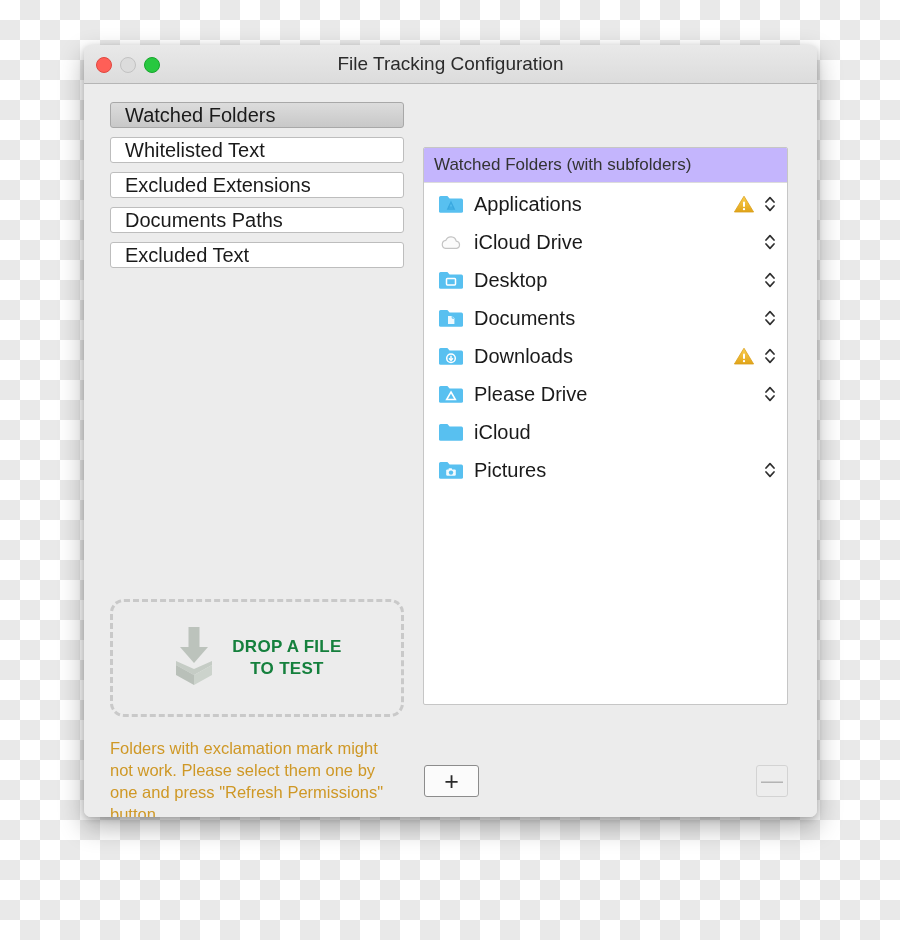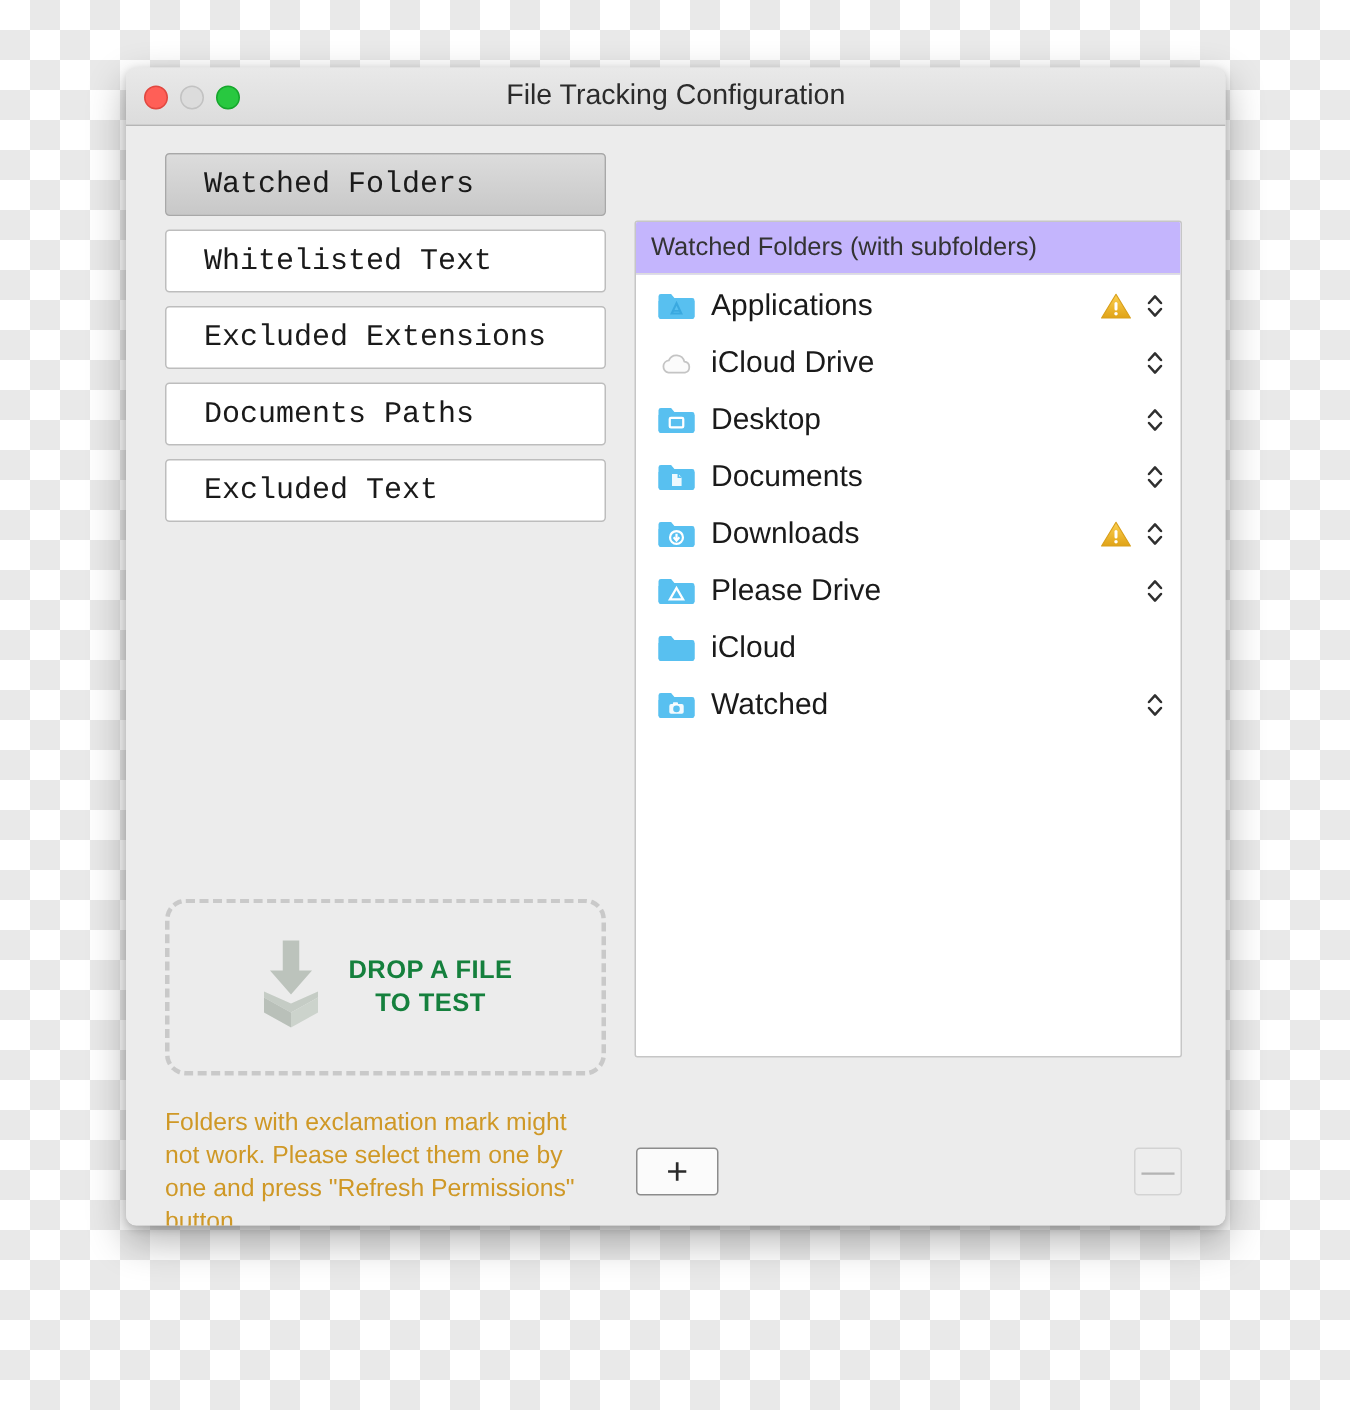--- a/index.html
+++ b/index.html
@@ -73,32 +73,31 @@
   }
 
   
   #sidebar {
     position: absolute;
     left: 26px;
     top: 18px;
     width: 294px;
   }
   .nav-item {
-    height: 42px;
+    height: 26px;
     margin-bottom: 9px;
     border: 1px solid #bdbdbd;
     border-radius: 3px;
     background: #ffffff;
     display: flex;
     align-items: center;
-    padding-left: 25px;
+    padding-left: 14px;
     font-size: 20px;
     color: #1a1a1a;
     box-sizing: border-box;
-    font-family: Liberation Mono, monospace;
   }
   .nav-item.selected {
     background: linear-gradient(to bottom, #dcdcdc 0%, #c8c8c8 100%);
     border-color: #a8a8a8;
   }
 
   
   #dropzone {
     position: absolute;
     left: 26px;
@@ -377,21 +376,21 @@
             <span class="stepper-spacer"></span>
           </div>
           <div class="row">
             <span class="ficon"><svg width="26" height="22" viewBox="0 0 26 22">
                 <path d="M1 4.5 A1.6 1.6 0 0 1 2.6 3 H9.4 L11.6 5.6 H23.4 A1.6 1.6 0 0 1 25 7.2 V18 A1.6 1.6 0 0 1 23.4 19.6 H2.6 A1.6 1.6 0 0 1 1 18 Z" fill="#58c0f0"></path>
                 <path d="M1 7.6 H25 V18 A1.6 1.6 0 0 1 23.4 19.6 H2.6 A1.6 1.6 0 0 1 1 18 Z" fill="#58c0f0"></path>
                 <rect x="8.2" y="10.4" width="9.6" height="6.4" rx="1.2" fill="#ffffff" opacity="0.92"></rect>
                 <rect x="10.6" y="9.2" width="3.4" height="1.8" rx="0.6" fill="#ffffff" opacity="0.92"></rect>
                 <circle cx="13" cy="13.6" r="2.2" fill="#58c0f0"></circle>
               </svg></span>
-            <span class="label">Watched</span>
+            <span class="label">Pictures</span>
             <span class="warn-spacer"></span>
             <span class="stepper"><svg width="14" height="22" viewBox="0 0 14 22">
                 <path d="M3 9 L7 4.6 L11 9" fill="none" stroke="#2f2f2f" stroke-width="1.7" stroke-linecap="round" stroke-linejoin="round"></path>
                 <path d="M3 13 L7 17.4 L11 13" fill="none" stroke="#2f2f2f" stroke-width="1.7" stroke-linecap="round" stroke-linejoin="round"></path>
               </svg></span>
           </div>
         </div>
     </div>
 
     <div id="addbtn">

